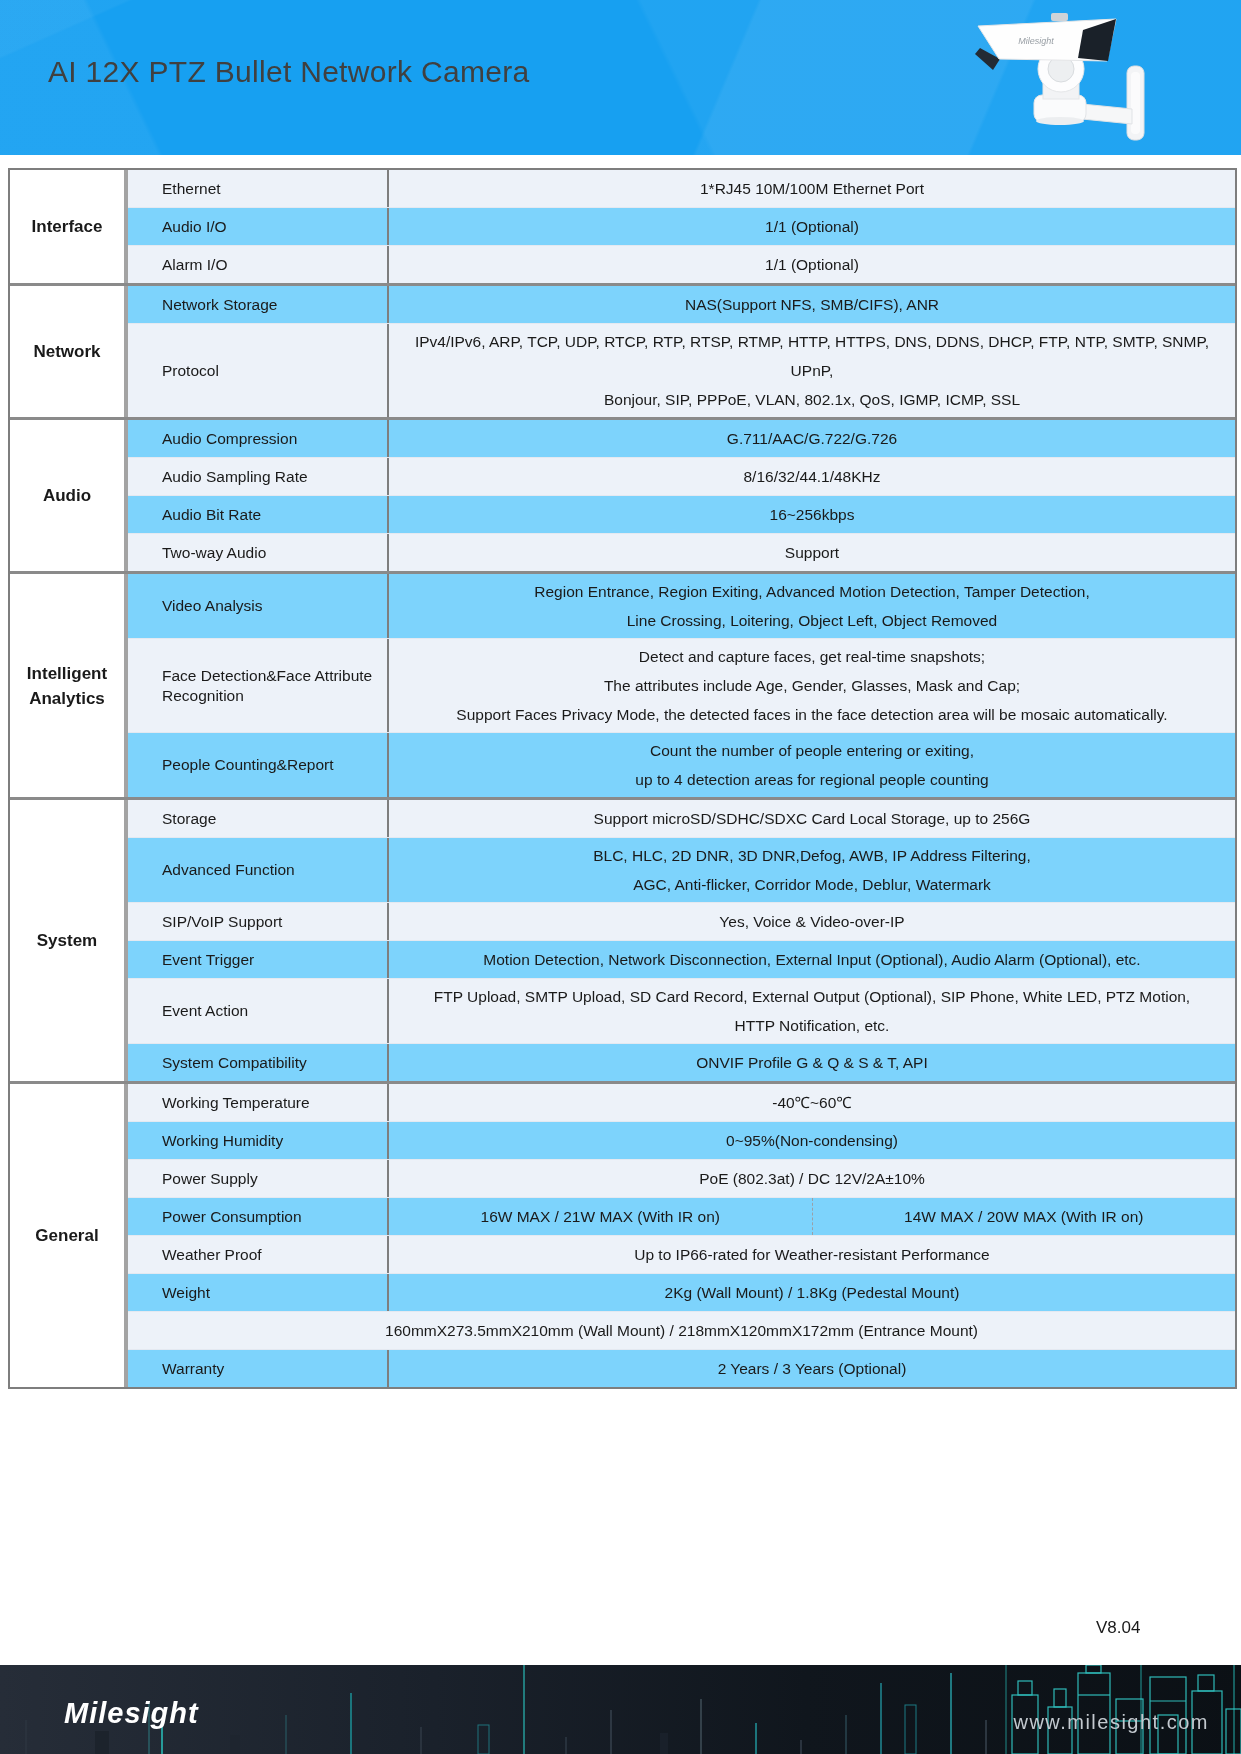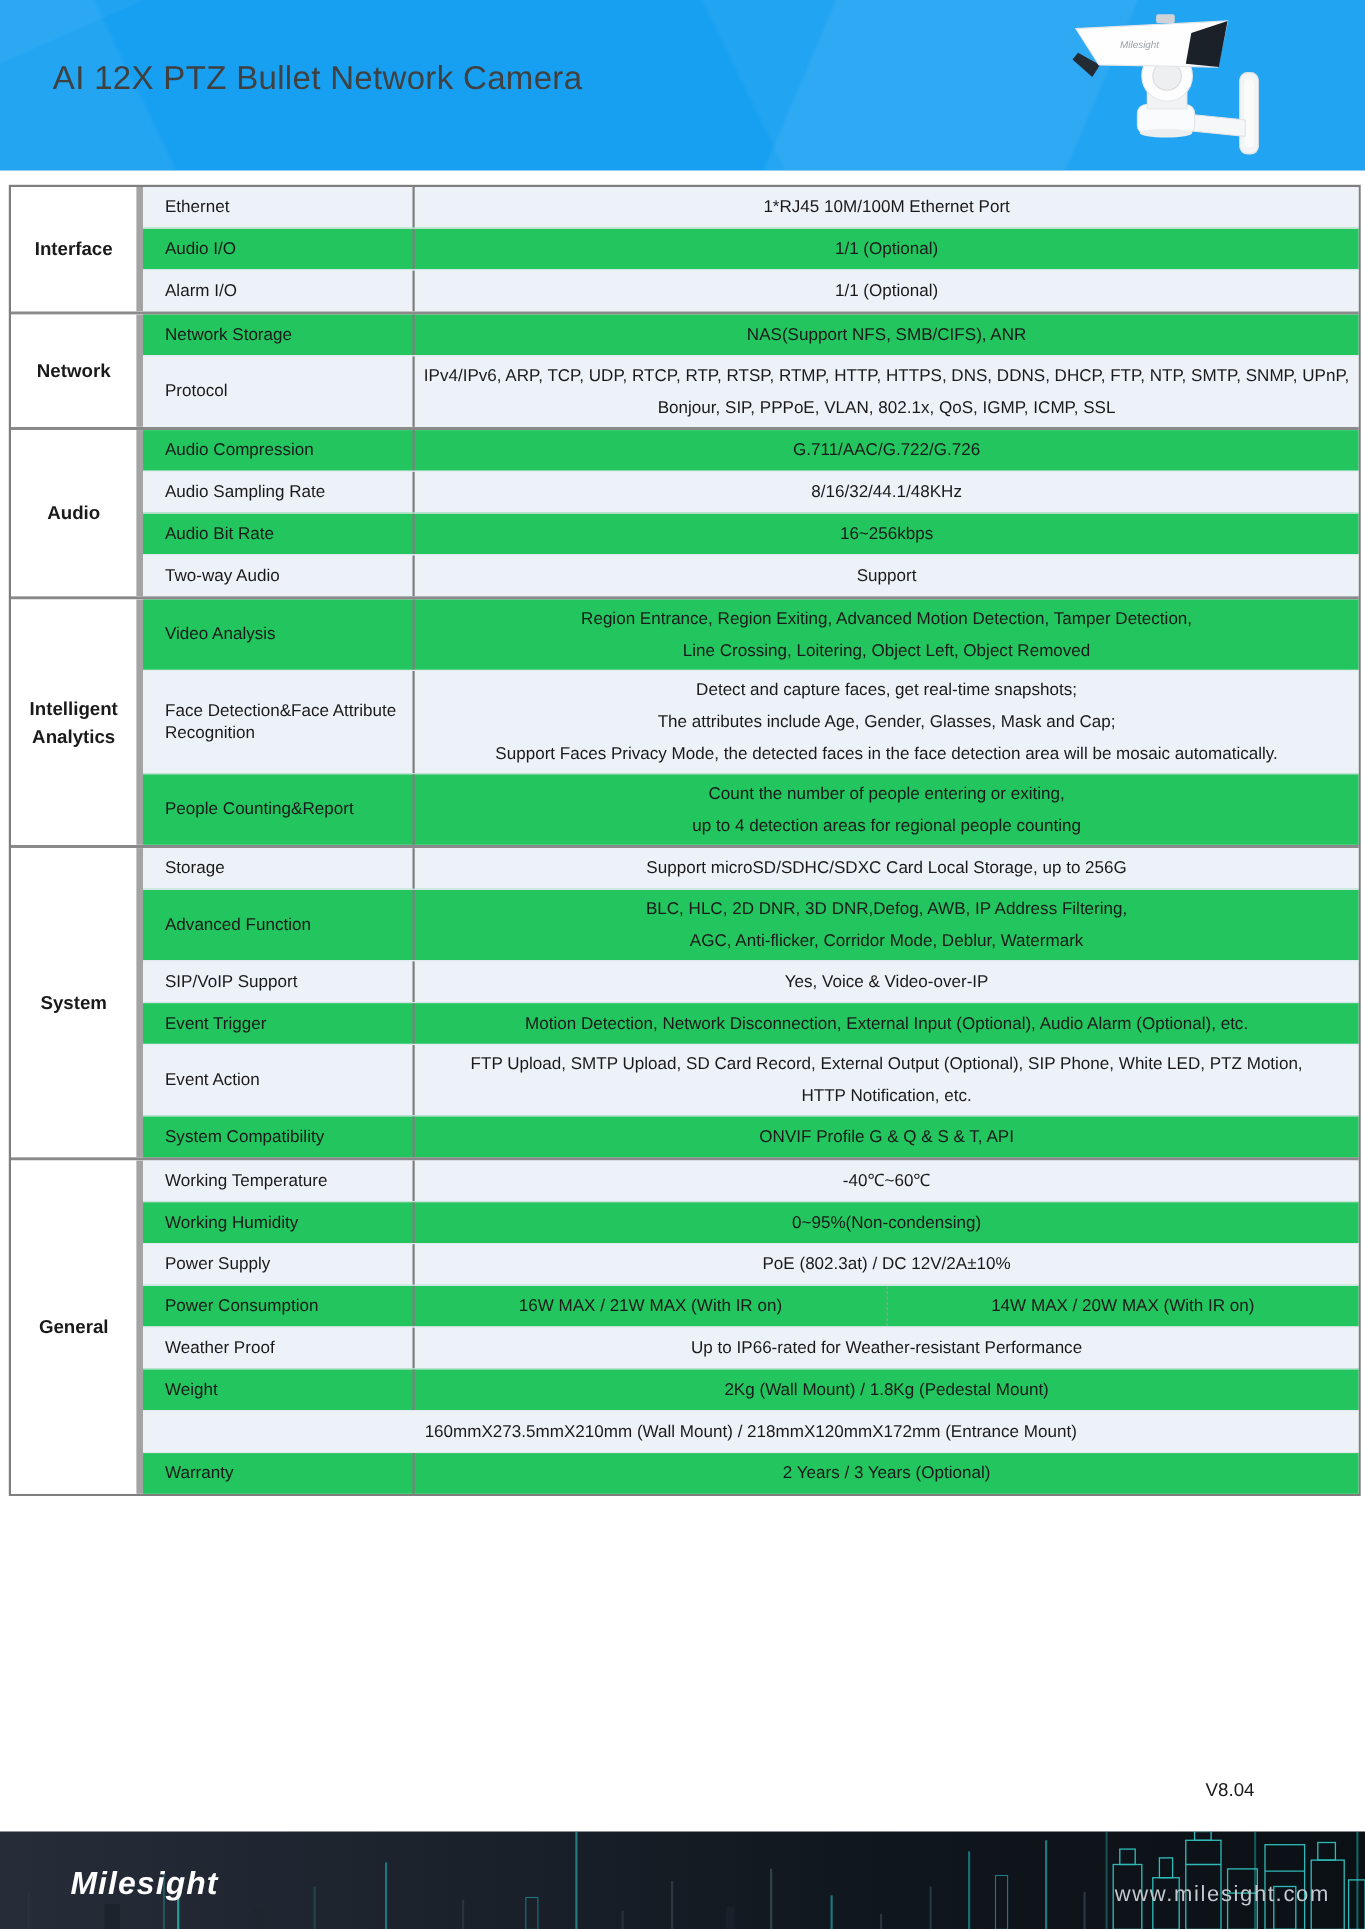--- a/index.html
+++ b/index.html
@@ -14,28 +14,28 @@
       linear-gradient(64deg, rgba(255,255,255,.05) 12%, rgba(255,255,255,0) 12.4%, rgba(255,255,255,0) 54%, rgba(255,255,255,.045) 54.4%),
       linear-gradient(156deg, rgba(255,255,255,.04) 8%, rgba(255,255,255,0) 8.4%);}
   .banner-title{position:absolute;left:48px;top:55px;font-size:30px;line-height:34px;color:#404040;
     letter-spacing:.3px;font-weight:normal;}
   .camera{position:absolute;left:966px;top:10px;width:190px;height:140px;}
 
   
   .spec-table{position:absolute;top:168px;left:8px;width:1225px;border:2px solid #7e7e7e;background:#fff;}
   .section{display:flex;border-top:3px solid #8a8a8a;}
   .section:first-child{border-top:none;}
-  .section-label{flex:0 0 112px;width:112px;border-right:6px solid #a3a3a3;background:#fff;
+  .section-label{flex:0 0 112px;width:112px;border-right:4px solid #a3a3a3;background:#fff;
     display:flex;align-items:center;justify-content:center;text-align:center;
     font-weight:bold;font-size:17px;line-height:25px;padding:16px 1px;}
   .rows{flex:1;display:flex;flex-direction:column;min-width:0;}
-  .row{display:flex;min-height:37px;background:#22c55e;}
+  .row{display:flex;min-height:37px;background:#7dd3fc;}
   .row + .row{border-top:1px solid #e4e9f1;}
   .row.alt{background:#edf2f9;}
-  .cell-label{flex:0 0 225px;width:225px;padding-left:20px;border-right:2px solid #7e7e7e;
+  .cell-label{flex:0 0 225px;width:225px;padding-left:34px;border-right:2px solid #7e7e7e;
     display:flex;align-items:center;font-size:15.5px;line-height:20px;}
   .cell-value{flex:1;display:flex;align-items:center;justify-content:center;text-align:center;
     font-size:15.5px;line-height:29px;padding:3px 6px;white-space:pre-line;min-width:0;}
   .row.split .cell-value{padding:0;justify-content:space-between;}
   .split-half{flex:1;display:flex;align-items:center;justify-content:center;min-height:37px;}
   .split-half.right{border-left:1px dashed #9aa0a8;}
 
   
   .version{position:absolute;left:1096px;top:1618px;font-size:17px;color:#1a1a1a;}
   .footer{position:absolute;left:0;top:1665px;width:1241px;height:89px;overflow:hidden;

